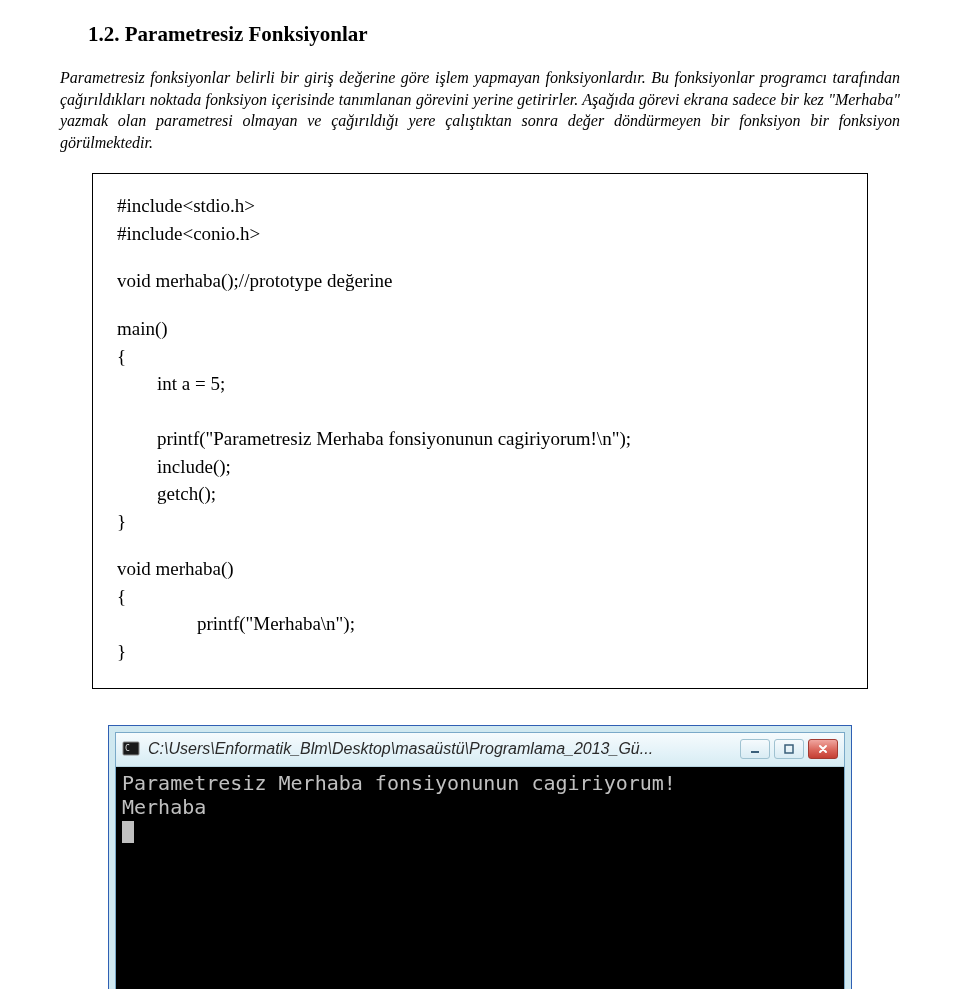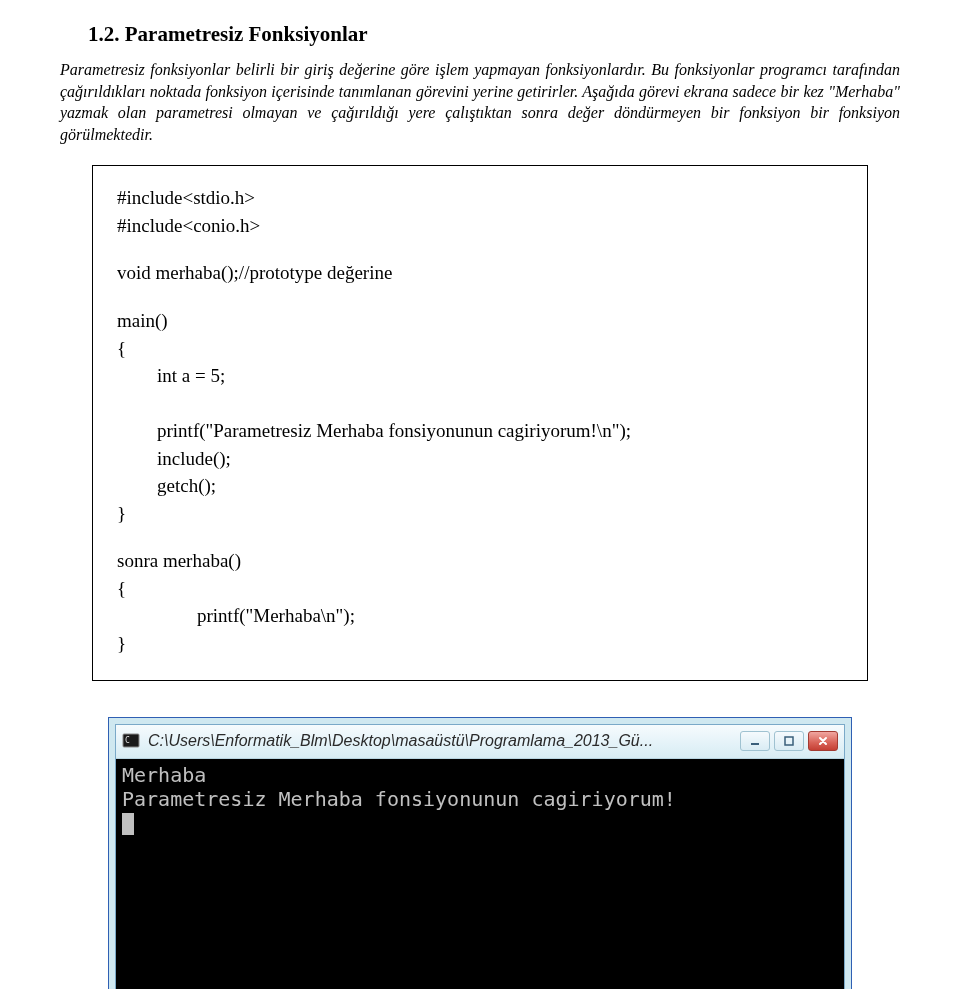--- a/index.html
+++ b/index.html
@@ -7,21 +7,21 @@
     width: 960px;
     height: 989px;
     background: #fff;
     font-family: "Times New Roman", Times, serif;
     padding: 22px 60px 0 60px;
     color: #000;
   }
   .heading {
     font-size: 21px;
     font-weight: bold;
-    margin-bottom: 12px;
+    margin-bottom: 20px;
     text-indent: 28px;
   }
   .para {
     font-size: 16px;
     text-align: justify;
     margin-bottom: 20px;
     line-height: 1.35;
     font-style: italic;
   }
   .codebox {
@@ -115,21 +115,21 @@
 
   <div class="codeblock2"><span>main()</span>
 <span>{</span>
 <span class="indent"></span><span>int a = 5;</span>
 
 <span class="indent"></span><span>printf("Parametresiz Merhaba fonsiyonunun cagiriyorum!\n");</span>
 <span class="indent"></span><span>include();</span>
 <span class="indent"></span><span>getch();</span>
 <span>}</span></div>
 
-  <div class="codeblock3"><span>sonra merhaba()</span>
+  <div class="codeblock3"><span>void merhaba()</span>
 <span>{</span>
 <span class="indent"></span><span class="indent"></span><span>printf("Merhaba\n");</span>
 <span>}</span></div>
 </div>
 
 <div class="console-window">
   <div class="cw-inner">
     <div class="titlebar">
       <span class="app-icon">
         <svg viewBox="0 0 18 18">
@@ -150,19 +150,19 @@
             </svg>
         </div>
         <div class="win-btn close">
           <svg viewBox="0 0 12 12">
               <path d="M3 3 L9 9 M9 3 L3 9" stroke="#fff" stroke-width="2" stroke-linecap="round"></path>
             </svg>
         </div>
       </div>
     </div>
     <div class="console-body">
+      <div class="console-line">Parametresiz Merhaba fonsiyonunun cagiriyorum!</div>
       <div class="console-line">Merhaba</div>
-      <div class="console-line">Parametresiz Merhaba fonsiyonunun cagiriyorum!</div>
       <span class="cursor"></span>
     </div>
 
   </div>
 </div>
 
 </body></html>

